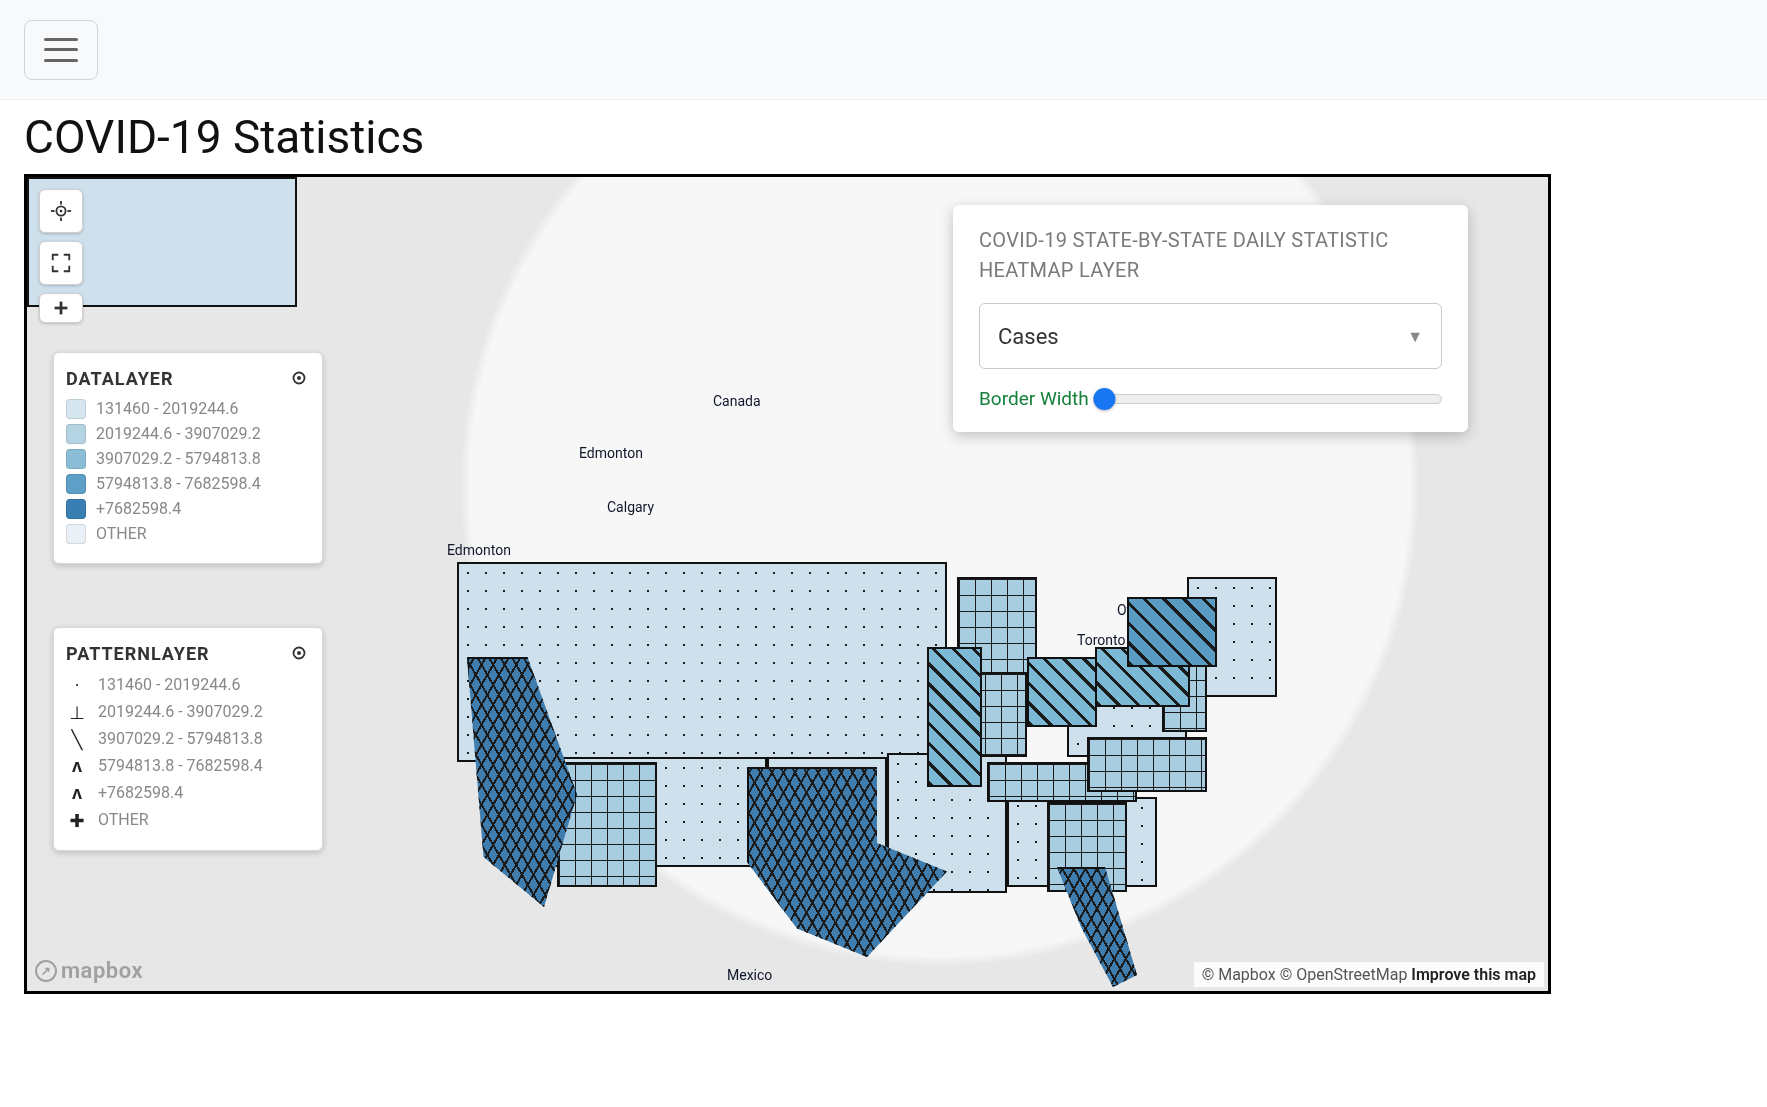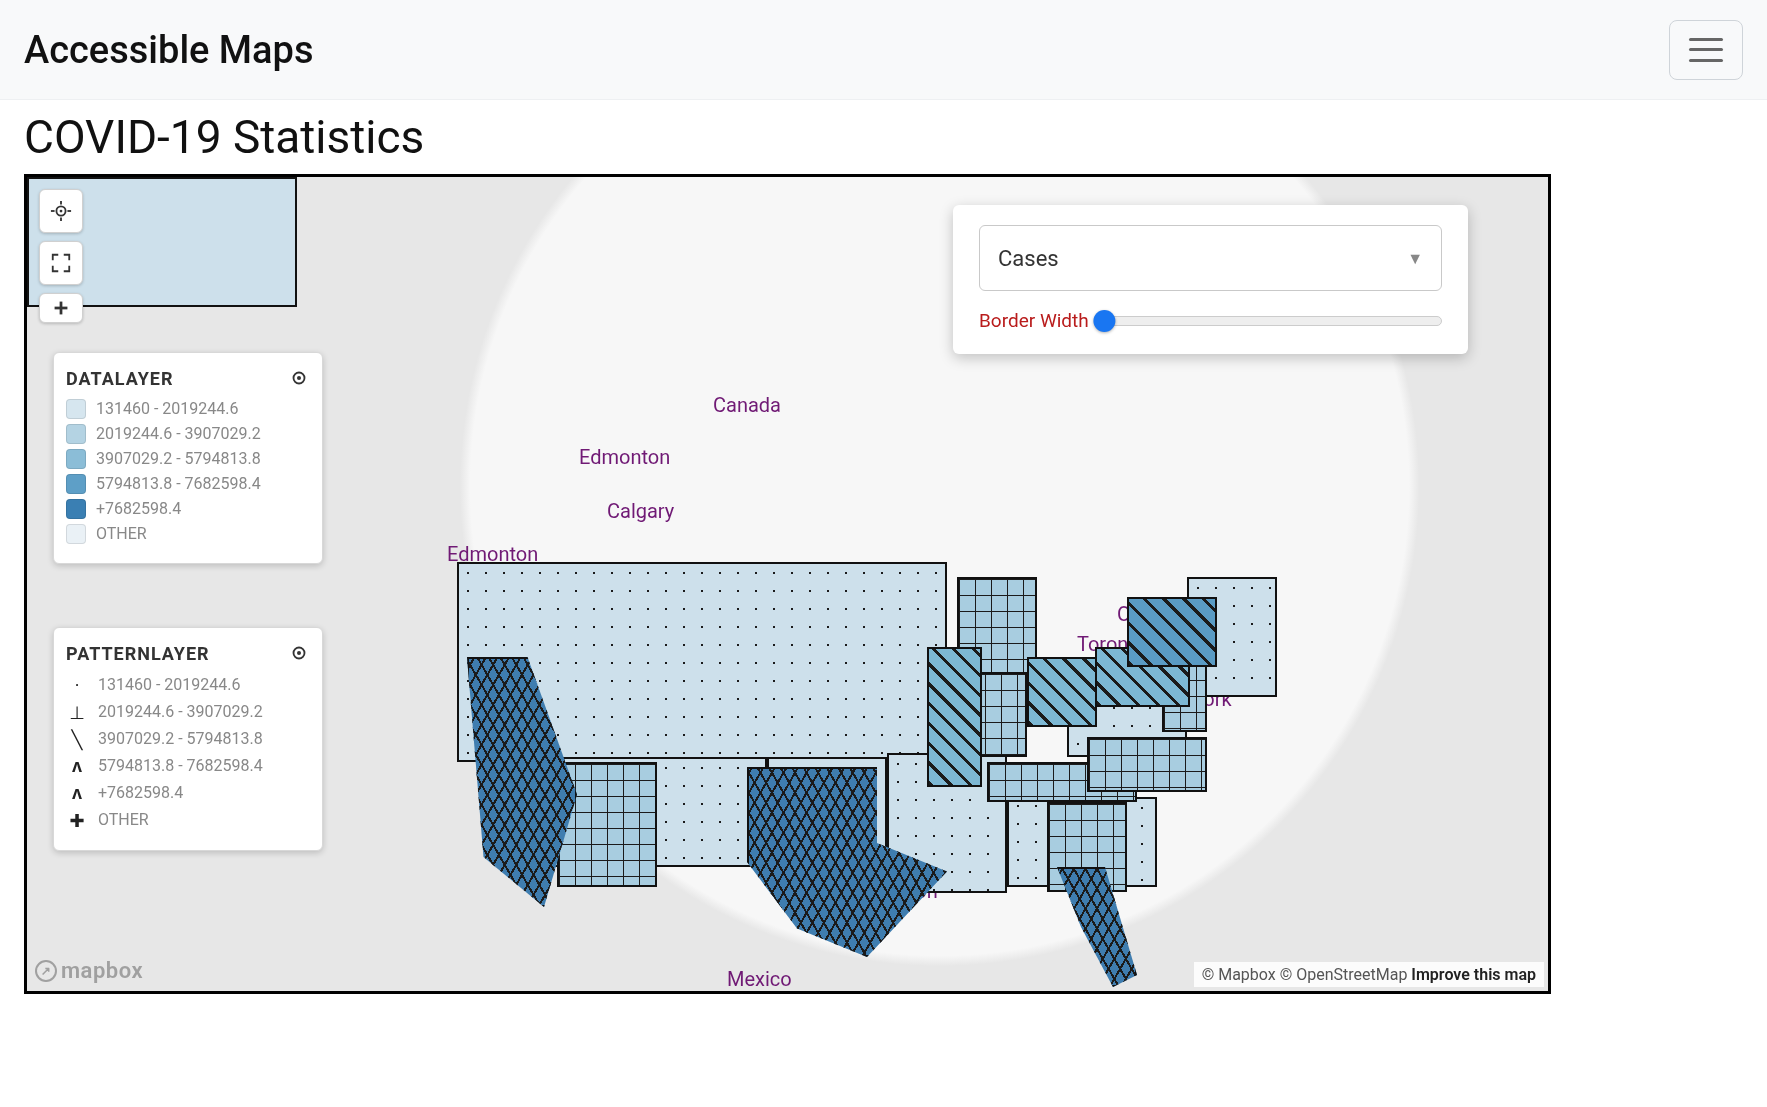--- a/index.html
+++ b/index.html
@@ -152,21 +152,21 @@
     display:block;
     text-align:center;
     color:#1976f2;
     letter-spacing: 1.5px;
     font-size: 20px;
     font-weight: 500;
     cursor:pointer;
     margin-bottom: 18px;
   }
   .slider-row { display:flex; align-items:center; gap:10px; }
-  .slider-label { color:#b91c1c; font-size:19px; flex:0 0 auto;text-align:right; }
+  .slider-label { color:#15803d; font-size:19px; flex:0 0 auto;text-align:right; }
   .slider-track {
     position:relative; flex:1; height:10px;
     background:#eee; border:1px solid #ccc; border-radius:6px;
   }
   .slider-thumb {
     position:absolute; left:0; top:50%;
     width:22px; height:22px; border-radius:50%;
     background:#1976f2; transform:translate(-30%,-50%);
     box-shadow:0 1px 3px rgba(0,0,0,.3);
   }
@@ -185,21 +185,21 @@
     letter-spacing:.5px;
     z-index: 40;
     display:flex; align-items:center; gap:4px;
   }
   .mapbox-logo .ring{
     width:22px;height:22px;border:2px solid #a0a0a0;border-radius:50%;
     display:inline-flex;align-items:center;justify-content:center;font-size:12px;
   }
 
   
-  .map-label{ position:absolute; color:#701a75; font-size:20px; z-index:5; }
+  .map-label{ position:absolute; color:#0f172a; font-size:14px; z-index:5; }
 
   
   .state {
     position:absolute;
     border:2px solid #111;
     background:#cde0eb;
     z-index: 8;
   }
   
   .t1{background:#cde0eb}
@@ -218,21 +218,20 @@
     position:absolute; left:0; top:0; width:270px; height:130px;
     background:#cde0eb;
     border:2px solid #111;
     z-index:6;
   }
 </style>
 </head>
 <body>
 
 <div class="topbar">
-  <h1>Accessible Maps</h1>
   <div class="hamburger-btn">
     <span class="hamburger-icon">
       <span></span>
         <span></span>
         <span></span>
     </span>
   </div>
 </div>
 
 <h2 class="page-subtitle">COVID-19 Statistics</h2>
@@ -368,20 +367,21 @@
         <span class="pat" style="font-weight:900">ʌ</span>
         <span class="legend-label">+7682598.4</span>
       </div>
     <div class="legend-row">
         <span class="pat">✚</span>
         <span class="legend-label">OTHER</span>
       </div>
   </div>
 
   <div class="layer-card">
+    <h4>COVID-19 STATE-BY-STATE DAILY STATISTIC HEATMAP LAYER</h4>
     <div class="select-box">
       <span>Cases</span>
       <span class="caret">▼</span>
     </div>
     <div class="slider-row">
       <span class="slider-label">Border Width</span>
       <div class="slider-track">
         <div class="slider-thumb"></div>
       </div>
     </div>

